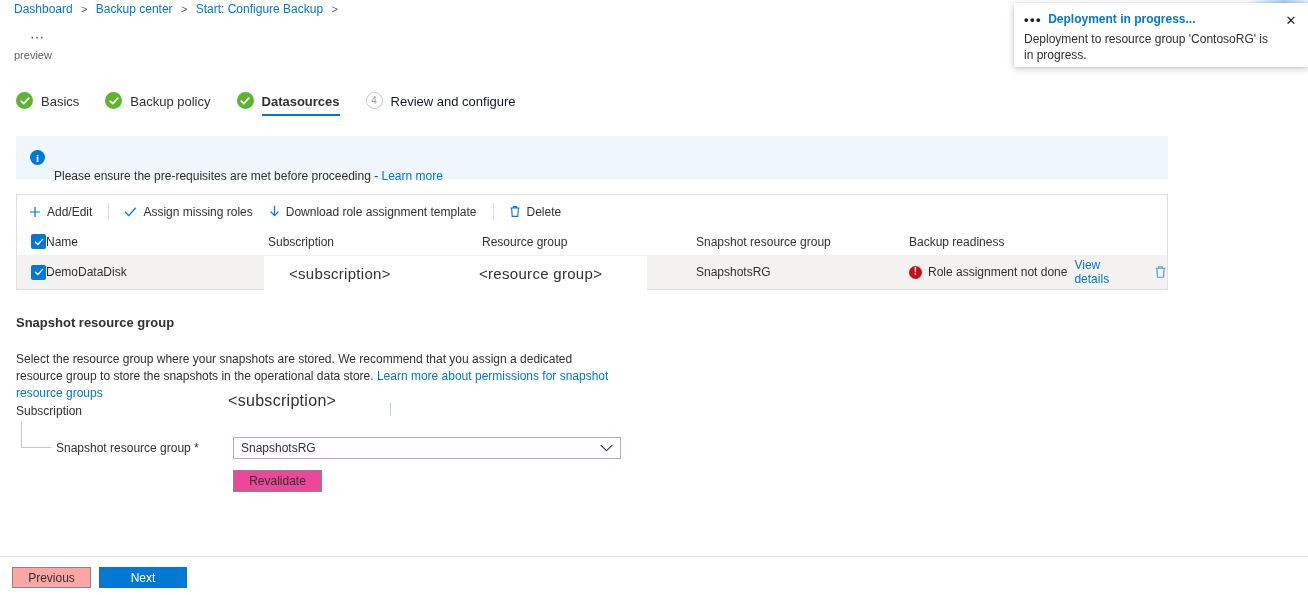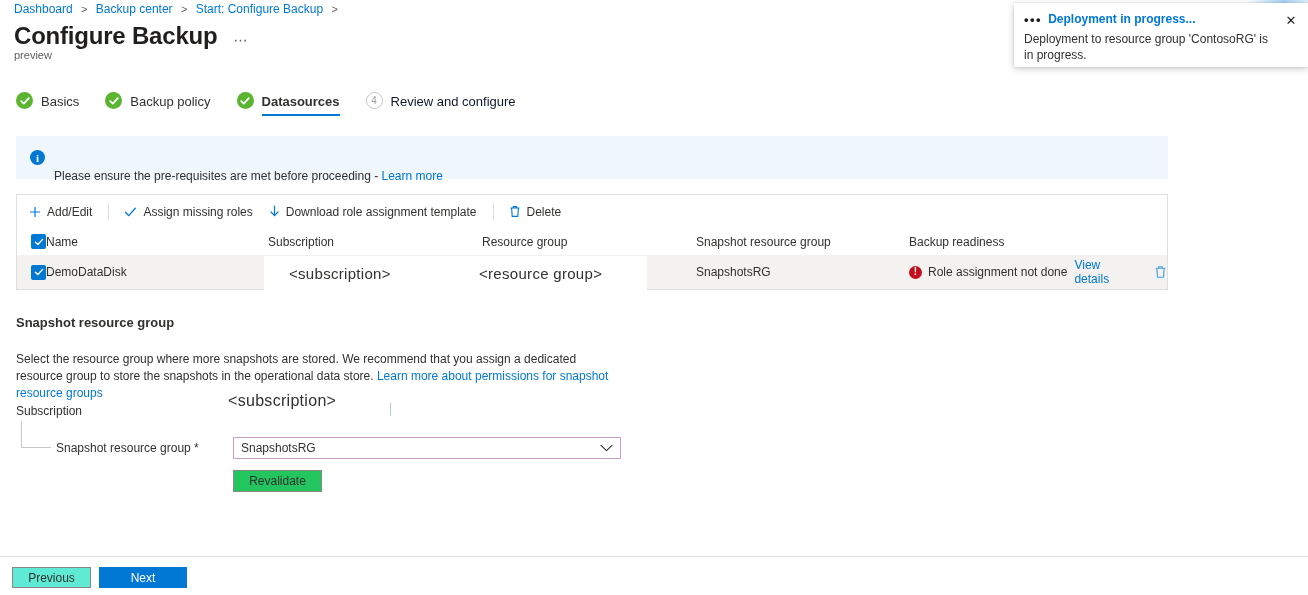--- a/index.html
+++ b/index.html
@@ -123,29 +123,29 @@
   .lbl-srg { position: absolute; left: 56px; top: 441px; font-size: 12px; color: #323130; }
   .dd {
     position: absolute; left: 233px; top: 437px; width: 388px; height: 22px;
     border: 1px solid #c9a0c9; background: #fff; display: flex; align-items: center;
     padding: 0 7px; font-size: 12px; color: #323130; cursor: pointer;
   }
   .dd-val { flex: 1 1 auto; }
   .dd-chev { color: #323130; display: flex; }
   .btn-reval {
     position: absolute; left: 233px; top: 470px; width: 89px; height: 22px;
-    border: 1px solid #8a8886; background: #22c55e; font-size: 12px; color: #323130;
+    border: 1px solid #8a8886; background: #ec4899; font-size: 12px; color: #323130;
     cursor: pointer; font-family: "Liberation Sans", sans-serif; padding: 0;
   }
 
   
   .footer-sep { position: absolute; left: 0; top: 556px; width: 1308px; height: 1px; background: #e1dfdd; }
   .btn-prev {
     position: absolute; left: 12px; top: 567px; width: 79px; height: 21px;
-    border: 1px solid #8a8886; background: #5eead4; font-size: 12px; color: #323130;
+    border: 1px solid #8a8886; background: #fca5a5; font-size: 12px; color: #323130;
     cursor: pointer; font-family: "Liberation Sans", sans-serif; padding: 0;
   }
   .btn-next {
     position: absolute; left: 99px; top: 567px; width: 88px; height: 21px;
     border: none; background: #0078d4; color: #fff; font-size: 12px;
     cursor: pointer; font-family: "Liberation Sans", sans-serif; padding: 0;
   }
 
   
   .toast {
@@ -173,21 +173,20 @@
   <div class="breadcrumb">
     <a>Dashboard</a>
     <span class="bc-sep">&gt;</span>
     <a>Backup center</a>
     <span class="bc-sep">&gt;</span>
     <a>Start: Configure Backup</a>
     <span class="bc-sep">&gt;</span>
   </div>
 
   <div class="title-row">
-    <span class="page-title">Configure Backup</span>
     <span class="ellipsis-btn">⋯</span>
   </div>
   <div class="preview-tag">preview</div>
 
   <div class="steps">
     <div class="step">
       <span class="step-ico">
         <span class="circ-done">
             <svg width="10" height="10" viewBox="0 0 10 10">
               <path d="M1.2 5.1 L3.8 7.6 L8.8 2.2" stroke="#fff" stroke-width="1.7" fill="none" stroke-linecap="round" stroke-linejoin="round"></path>
@@ -305,21 +304,21 @@
             </svg>
         </span>
       </div>
     </div>
 
     <div class="redact" style="left:247px; top:61px; width:170px; height:34px; padding-left:25px;">&lt;subscription&gt;</div>
     <div class="redact" style="left:417px; top:61px; width:213px; height:34px; padding-left:45px;">&lt;resource group&gt;</div>
   </div>
 
   <div class="sec-title">Snapshot resource group</div>
-  <div class="sec-desc"><span>Select the resource group where more snapshots are stored. We recommend that you assign a dedicated resource group to store the snapshots in the operational data store. </span><a class="lnk">Learn more about permissions for snapshot resource groups</a></div>
+  <div class="sec-desc"><span>Select the resource group where your snapshots are stored. We recommend that you assign a dedicated resource group to store the snapshots in the operational data store. </span><a class="lnk">Learn more about permissions for snapshot resource groups</a></div>
 
   <div class="lbl-sub">Subscription</div>
   <div class="caret-artifact"></div>
   <div class="sub-value">&lt;subscription&gt;</div>
 
   <div class="tree-line"></div>
   <div class="lbl-srg">Snapshot resource group *</div>
 
   <div class="dd">
     <span class="dd-val">SnapshotsRG</span>

